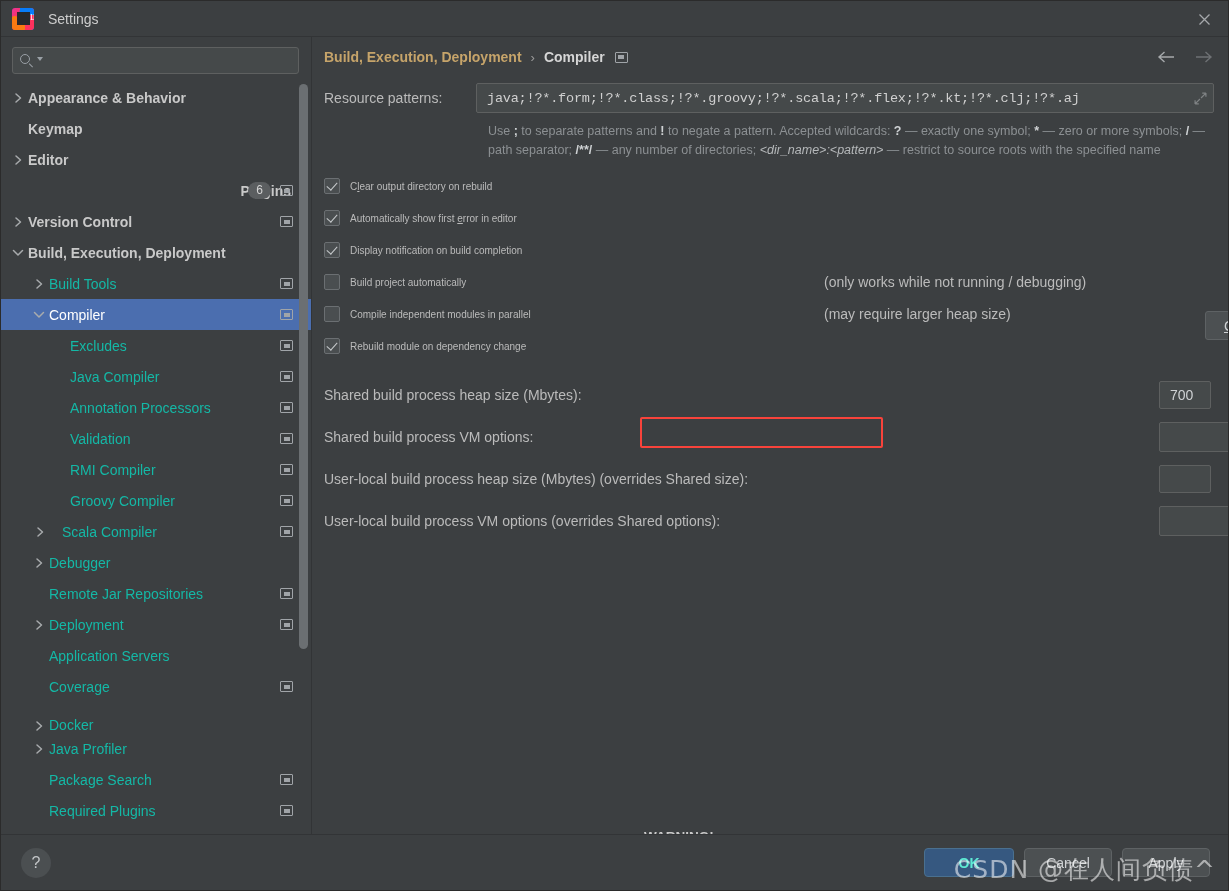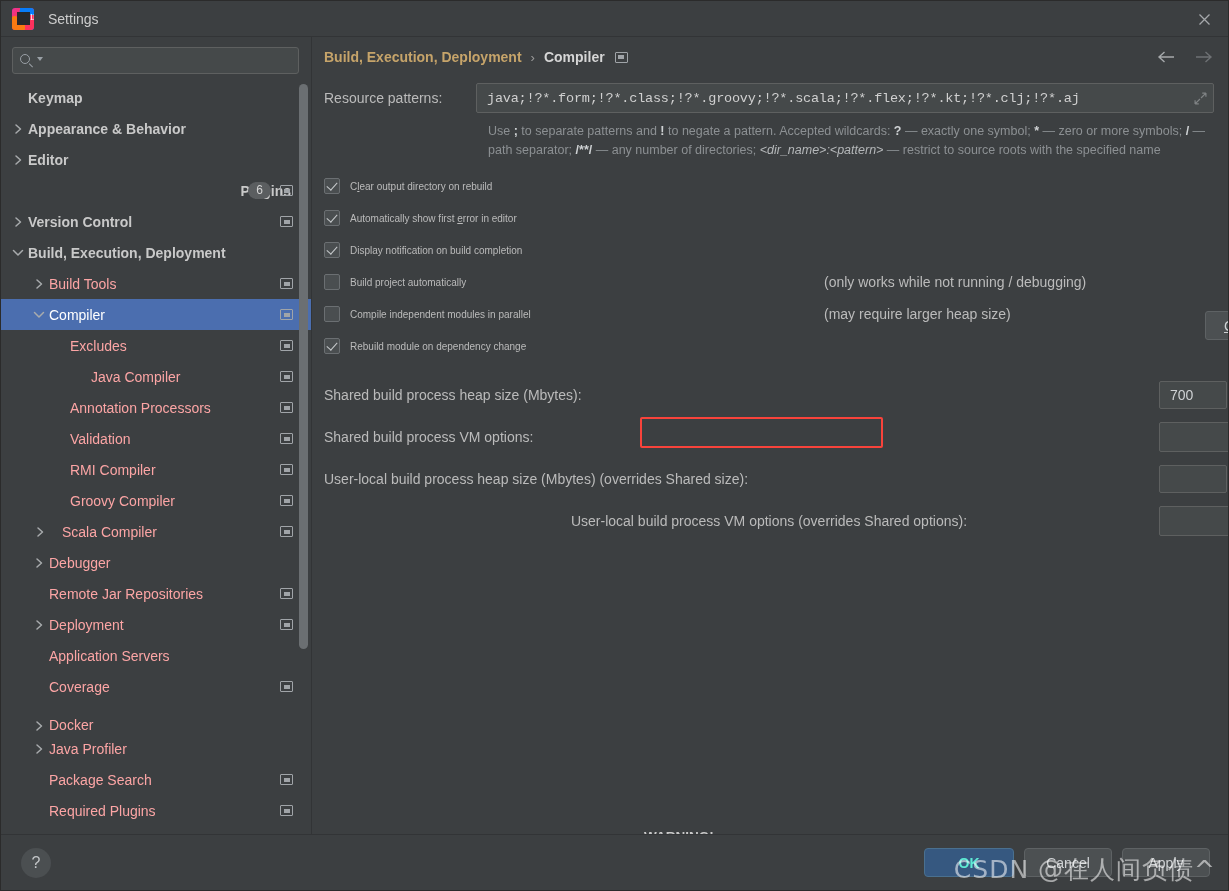--- a/index.html
+++ b/index.html
@@ -117,21 +117,21 @@
     padding-right: 20px;
   }
   .tree-row.selected { background: #4b6eaf; }
   .tree-row.selected .tr-label { color: #ffffff; }
   .tw {
     width: 14px; flex: 0 0 14px; height: 14px;
     display: flex; align-items: center; justify-content: center;
     margin-right: 3px;
   }
   .tw svg { display:block; }
-  .tr-label { font-size: 14px; color: #fca5a5; }
+  .tr-label { font-size: 14px; color: #14b8a6; }
   .tr-label.top { font-weight: bold; color: #c9c9c9; }
   .badge {
     position: absolute; right: 40px;
     background: #5b5e60; color: #d4d4d4;
     border-radius: 9px; padding: 1px 8px; font-size: 12px; line-height: 15px;
   }
   .mod-icon {
     position: absolute; right: 18px;
     width: 13px; height: 11px;
     border: 1.4px solid #a0a4a8; border-radius: 1px;
@@ -242,21 +242,21 @@
   .f-input {
     position: absolute; left: 835px;
     height: 28px; background: #45494a;
     border: 1px solid #5e6060; border-radius: 2px;
     display: flex; align-items: center; padding: 0 6px 0 8px;
   }
   .f-input input {
     flex: 1 1 auto; min-width: 0; background: transparent; border: 0; outline: none;
     color: #cfd2d4; font-family: inherit; font-size: 14px;
   }
-  .f-input.small { width: 68px; }
+  .f-input.small { width: 52px; }
   .f-input.wide  { width: 368px; height: 30px; }
 
   #warning {
     position: absolute; left: 332px; top: 750px; right: 20px;
     font-size: 13.5px; font-weight: bold; color: #c9c9c9; line-height: 20px;
   }
 
   
   #bottombar {
     height: 56px; flex: 0 0 56px;
@@ -320,30 +320,30 @@
           <span class="mag">
             <span class="circ"></span>
               <span class="hand"></span>
           </span>
           <span class="caret-dn"></span>
           <input type="text" placeholder="" style="">
         </div>
       </div>
       <div id="tree">
           <div class="tree-row" style="padding-left: 10px;">
+            <span class="tw">
+              <svg width="9" height="12" viewBox="0 0 9 12">
+                <path d="M2 2 L6.5 6 L2 10" stroke="#a8abad" stroke-width="1.5" fill="none" stroke-linecap="round" stroke-linejoin="round"></path>
+              </svg>
+            </span>
+            <span class="tr-label top">Appearance &amp; Behavior</span>
+          </div>
+          <div class="tree-row" style="padding-left: 10px;">
             <span class="tw"></span>
             <span class="tr-label top">Keymap</span>
-          </div>
-          <div class="tree-row" style="padding-left: 10px;">
-            <span class="tw">
-              <svg width="9" height="12" viewBox="0 0 9 12">
-                <path d="M2 2 L6.5 6 L2 10" stroke="#a8abad" stroke-width="1.5" fill="none" stroke-linecap="round" stroke-linejoin="round"></path>
-              </svg>
-            </span>
-            <span class="tr-label top">Appearance &amp; Behavior</span>
           </div>
           <div class="tree-row" style="padding-left: 10px;">
             <span class="tw">
               <svg width="9" height="12" viewBox="0 0 9 12">
                 <path d="M2 2 L6.5 6 L2 10" stroke="#a8abad" stroke-width="1.5" fill="none" stroke-linecap="round" stroke-linejoin="round"></path>
               </svg>
             </span>
             <span class="tr-label top">Editor</span>
           </div>
           <div class="tree-row" style="padding-left: 10px; justify-content: flex-end;">
@@ -395,21 +395,21 @@
               <i></i>
             </span>
           </div>
           <div class="tree-row" style="padding-left: 52px;">
             <span class="tw"></span>
             <span class="tr-label">Excludes</span>
             <span class="mod-icon">
               <i></i>
             </span>
           </div>
-          <div class="tree-row" style="padding-left: 73px;">
+          <div class="tree-row" style="padding-left: 52px;">
             <span class="tw"></span>
             <span class="tr-label">Java Compiler</span>
             <span class="mod-icon">
               <i></i>
             </span>
           </div>
           <div class="tree-row" style="padding-left: 52px;">
             <span class="tw"></span>
             <span class="tr-label">Annotation Processors</span>
             <span class="mod-icon">
@@ -601,21 +601,21 @@
               <span class="f-input wide">
                 <input type="text" value="" style="">
               </span>
             </div>
             <div class="f-row" style="position: relative;">
               <span class="f-label">User-local build process heap size (Mbytes) (overrides Shared size):</span>
               <span class="f-input small">
                 <input type="text" value="" style="">
               </span>
             </div>
-            <div class="f-row" style="position: relative; justify-content: center;">
+            <div class="f-row" style="position: relative;">
               <span class="f-label">User-local build process VM options (overrides Shared options):</span>
               <span class="f-input wide">
                 <input type="text" value="" style="">
               </span>
             </div>
           </div>
 
         <div id="warning">
           <div>WARNING!</div>
 

